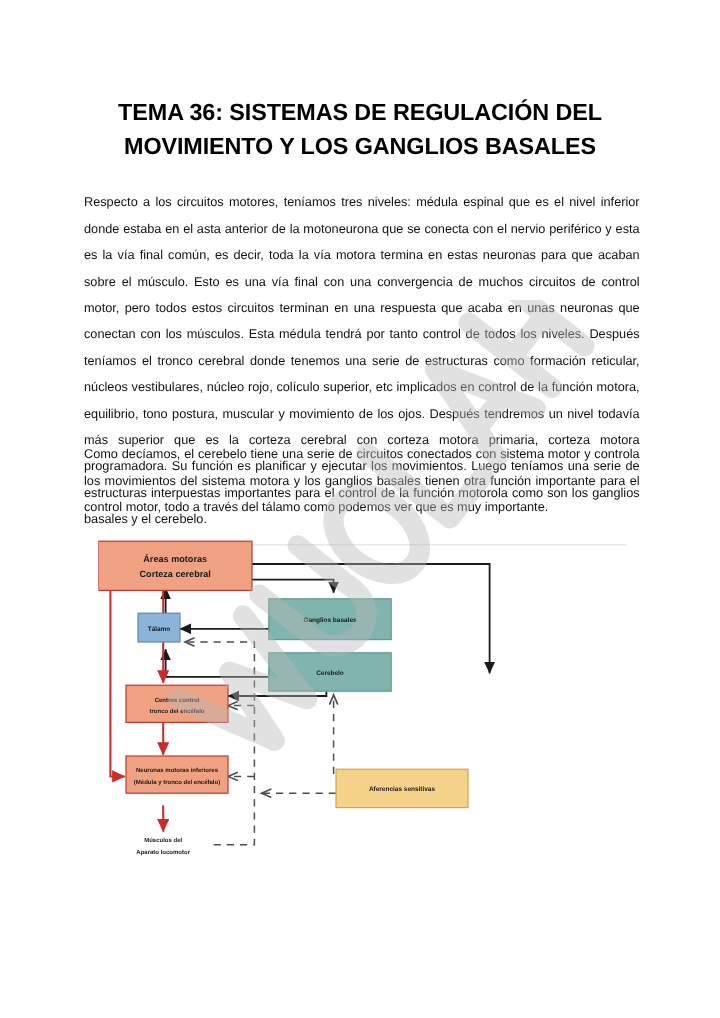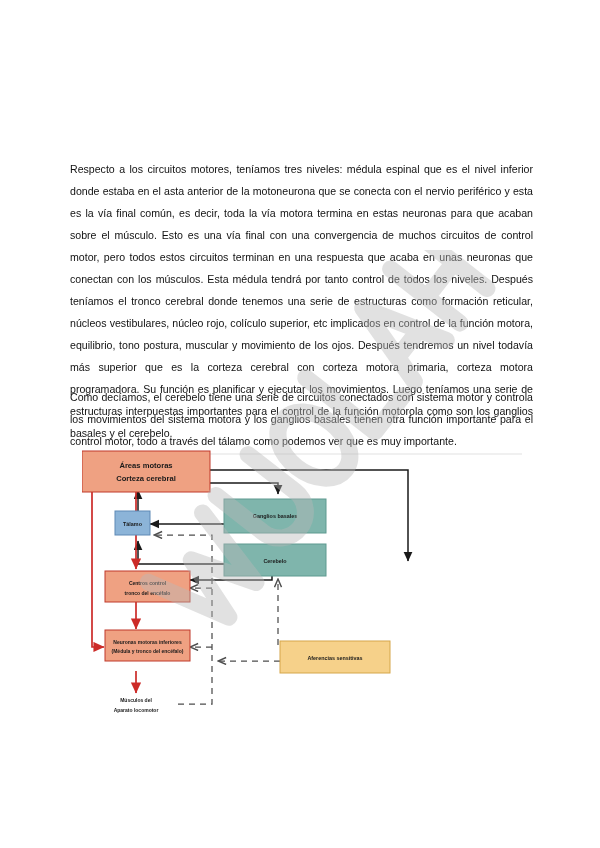--- a/index.html
+++ b/index.html
@@ -51,21 +51,21 @@
     left: 70px;
     width: 463px;
     font-size: 10.6px;
     line-height: 2.08;
     text-align: justify;
     text-justify: inter-word;
     color: #111;
     z-index: 2;
   }
   #para1 { top: 147px; }
-  #para2 { top: 374px; margin-top: 12px; }
+  #para2 { top: 356px; margin-top: 12px; }
 
   
   .figure {
     position: absolute;
     left: 82px;
     top: 449px;
     width: 440px;
     height: 275px;
     z-index: 3;
   }
@@ -98,20 +98,21 @@
 
         <path d="M266 148 L266 236 L312 236"></path>
 
         <path d="M330 236 L356 150 L382 236 M339 208 L373 208"></path>
 
         <path d="M404 148 L404 236 M404 194 L448 194 M448 148 L448 236"></path>
       </g>
     </svg>
   </div>
 
+  <h1 class="doc-title">TEMA 36: SISTEMAS DE REGULACIÓN DEL MOVIMIENTO Y LOS GANGLIOS BASALES</h1>
 
   <p class="body-text" id="para1">Respecto a los circuitos motores, teníamos tres niveles: médula espinal que es el nivel inferior donde estaba en el asta anterior de la motoneurona que se conecta con el nervio periférico y esta es la vía final común, es decir, toda la vía motora termina en estas neuronas para que acaban sobre el músculo. Esto es una vía final con una convergencia de muchos circuitos de control motor, pero todos estos circuitos terminan en una respuesta que acaba en unas neuronas que conectan con los músculos. Esta médula tendrá por tanto control de todos los niveles. Después teníamos el tronco cerebral donde tenemos una serie de estructuras como formación reticular, núcleos vestibulares, núcleo rojo, colículo superior, etc implicados en control de la función motora, equilibrio, tono postura, muscular y movimiento de los ojos. Después tendremos un nivel todavía más superior que es la corteza cerebral con corteza motora primaria, corteza motora programadora. Su función es planificar y ejecutar los movimientos. Luego teníamos una serie de estructuras interpuestas importantes para el control de la función motorola como son los ganglios basales y el cerebelo.</p>
   <p class="body-text" id="para2">Como decíamos, el cerebelo tiene una serie de circuitos conectados con sistema motor y controla los movimientos del sistema motora y los ganglios basales tienen otra función importante para el control motor, todo a través del tálamo como podemos ver que es muy importante.</p>
 
   <div class="figure">
     <svg viewBox="0 0 440 275" xmlns="http://www.w3.org/2000/svg">
       <defs>
         <marker id="arrBlack" markerWidth="7" markerHeight="7" refX="6.2" refY="3" orient="auto">
           <path d="M0,0 L6.5,3 L0,6 z" fill="#1A1A1A"></path>
         </marker>

